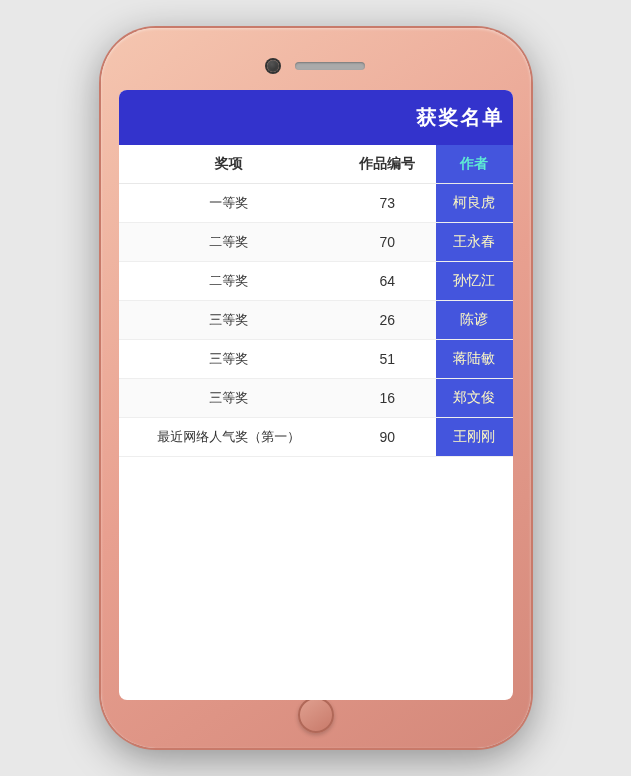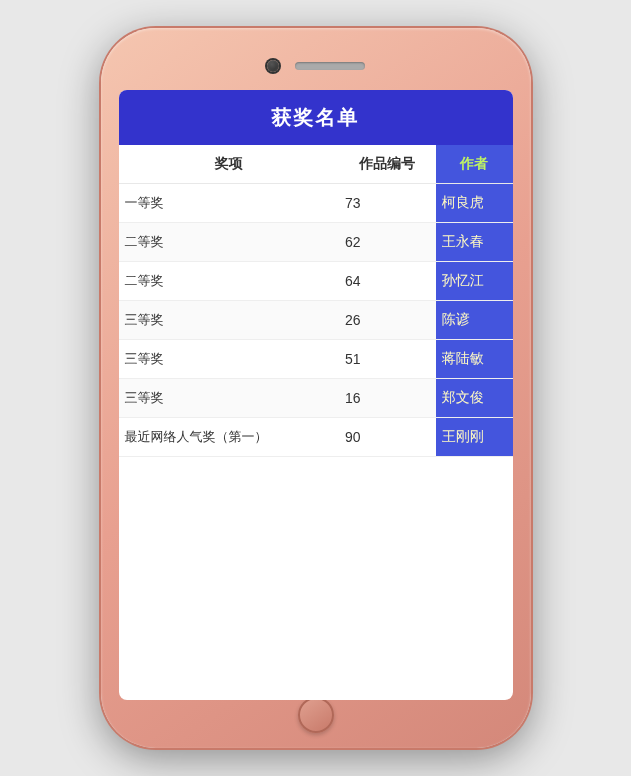--- a/index.html
+++ b/index.html
@@ -95,55 +95,55 @@
     }
 
     .table-header-row {
       background: #3333cc;
     }
 
     .table-header-cell {
       color: #ffffff;
       font-size: 20px;
       font-weight: bold;
-      text-align: center;
+      text-align: right;
       padding: 14px 8px;
       letter-spacing: 2px;
     }
 
     .col-header-row {
       background: #ffffff;
       border-bottom: 1px solid #e0e0e0;
       margin-top: 14px;
     }
 
     .col-header-cell {
       color: #333333;
       font-size: 14px;
       text-align: center;
       padding: 10px 6px;
       border-bottom: 1px solid #e8e8e8;
     }
 
     .col-header-cell.author-col {
       background: #4455dd;
-      color: #bef264;
+      color: #5eead4;
     }
 
     .data-row {
       border-bottom: 1px solid #eeeeee;
     }
 
     .data-row:nth-child(even) {
       background: #fafafa;
     }
 
     .data-cell {
       font-size: 14px;
-      text-align: left;
+      text-align: center;
       padding: 10px 6px;
       color: #333333;
       border-bottom: 1px solid #eeeeee;
     }
 
     .data-cell.award-col {
       font-size: 13px;
     }
 
     .data-cell.author-cell {
@@ -192,21 +192,21 @@
           </tr>
         </thead>
         <tbody id="table-body">
         <tr class="data-row">
               <td class="data-cell award-col">一等奖</td>
               <td class="data-cell">73</td>
               <td class="data-cell author-cell">柯良虎</td>
             </tr>
             <tr class="data-row">
               <td class="data-cell award-col">二等奖</td>
-              <td class="data-cell">62</td>
+              <td class="data-cell">70</td>
               <td class="data-cell author-cell">王永春</td>
             </tr>
             <tr class="data-row">
               <td class="data-cell award-col">二等奖</td>
               <td class="data-cell">64</td>
               <td class="data-cell author-cell">孙忆江</td>
             </tr>
             <tr class="data-row">
               <td class="data-cell award-col">三等奖</td>
               <td class="data-cell">26</td>

